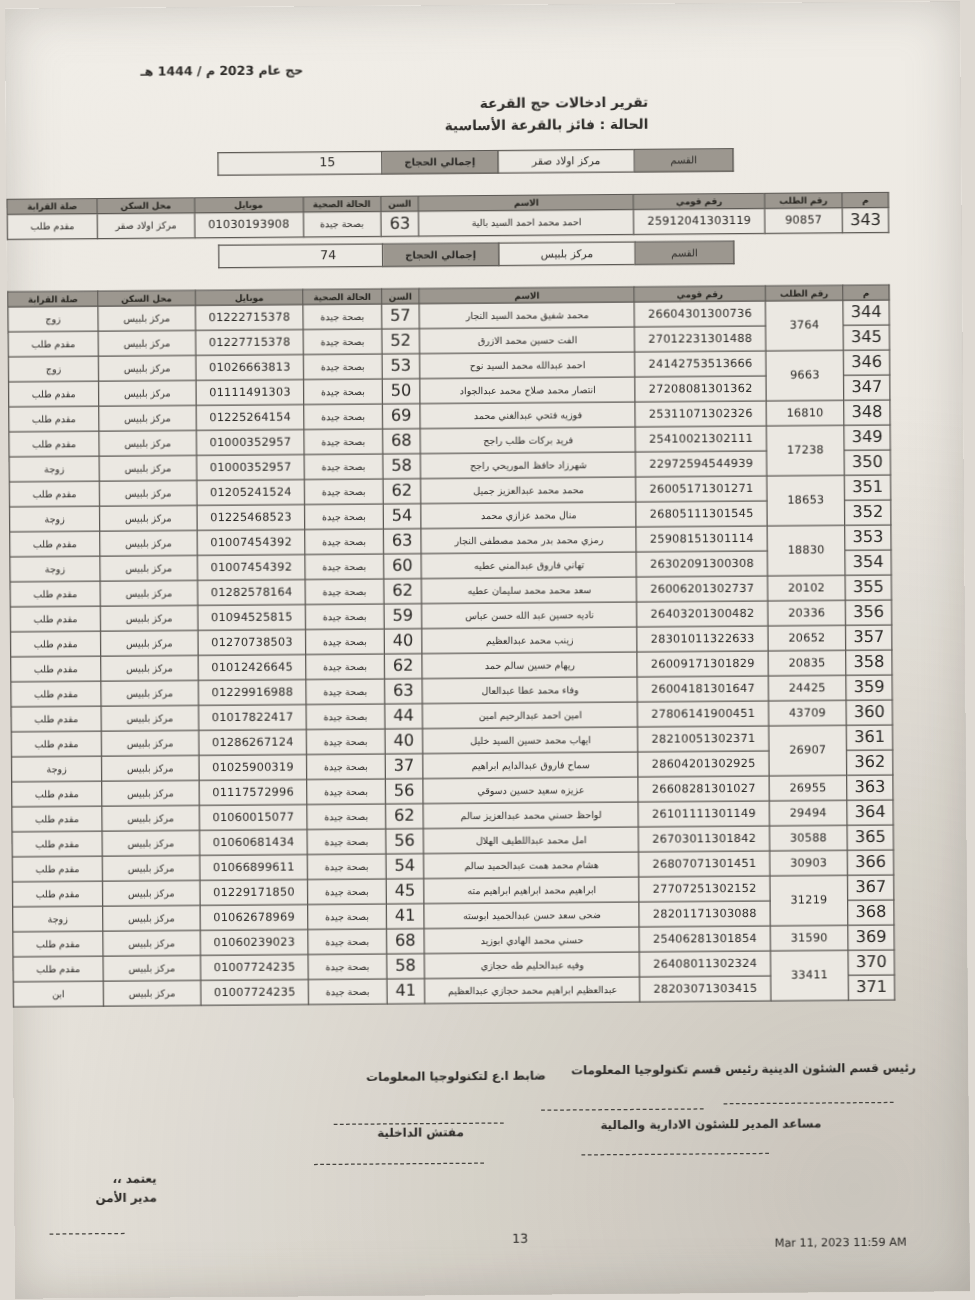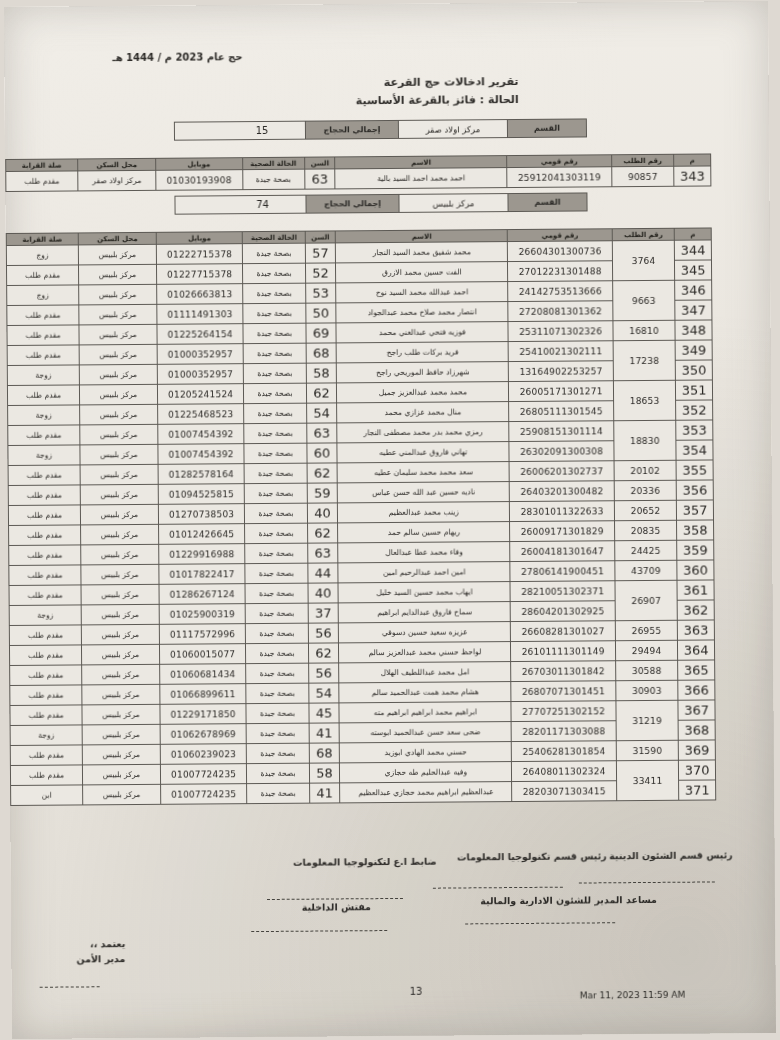--- a/index.html
+++ b/index.html
@@ -51,21 +51,21 @@
     font-weight:normal;
   }
   th{background:#9b978f;color:#26241f;font-size:7px;font-weight:bold;height:11px;}
   td.num{font-size:9px;letter-spacing:.2px;direction:ltr;}
   td.idx{font-size:13px;direction:ltr;}
   td.ar{font-size:7.6px;}
   td.name{font-size:7.6px;text-align:center;}
 
   
   .sum td{height:17px;}
-  .sum .lbl{background:#9b978f;font-size:8px;font-weight:bold;width:78px;}
+  .sum .lbl{background:#9b978f;font-size:8px;font-weight:normal;width:78px;}
   .sum .ctr{background:#eae7e1;font-size:8.5px;width:108px;}
   .sum .cnt-lbl{background:#9b978f;font-size:8px;font-weight:bold;width:92px;}
   .sum .cnt{background:#eae7e1;font-size:10px;width:86px;direction:ltr;padding-left:44px;}
 
   
   .sig{position:absolute;font-size:9.5px;color:#2e2c29;font-weight:bold;}
   .dash{position:absolute;border-top:1.4px dashed #46443f;height:0;}
   .pageno{position:absolute;font-size:10px;color:#2e2c29;direction:ltr;}
   .stamp{position:absolute;font-size:9px;color:#2e2c29;direction:ltr;}
   .approve{position:absolute;font-size:9.5px;color:#2e2c29;font-weight:bold;line-height:1.6;text-align:right;}
@@ -209,21 +209,21 @@
           <td class="num">25410021302111</td>
           <td class="name">فريد بركات طلب راجح</td>
           <td class="idx">68</td>
           <td class="ar">بصحة جيدة</td>
           <td class="num">01000352957</td>
           <td class="ar">مركز بلبيس</td>
           <td class="ar">مقدم طلب</td>
         </tr>
         <tr>
           <td class="idx">350</td>
-          <td class="num">13164902253257</td>
+          <td class="num">22972594544939</td>
           <td class="name">شهرزاد حافظ الموريحي راجح</td>
           <td class="idx">58</td>
           <td class="ar">بصحة جيدة</td>
           <td class="num">01000352957</td>
           <td class="ar">مركز بلبيس</td>
           <td class="ar">زوجة</td>
         </tr>
         <tr>
           <td class="idx">351</td>
           <td class="num" rowspan="2">18653</td>
@@ -467,14 +467,14 @@
   <div class="dash" style="right:160px;top:920px;width:150px;"></div>
   <div class="dash" style="right:388px;top:926px;width:136px;"></div>
 
   <div class="approve blur" style="right:650px;top:930px;">
     <div>يعتمد ،،</div>
     <div>مدير الأمن</div>
   </div>
   <div class="dash" style="right:676px;top:980px;width:60px;"></div>
 
   <div class="pageno blur" style="left:398px;top:982px;">13</div>
-  <div class="stamp blur" style="left:568px;top:988px;">Mar 11, 2023 11:59 AM</div>
+  <div class="stamp blur" style="left:608px;top:988px;">Mar 11, 2023 11:59 AM</div>
 </div>
 
 </body></html>

